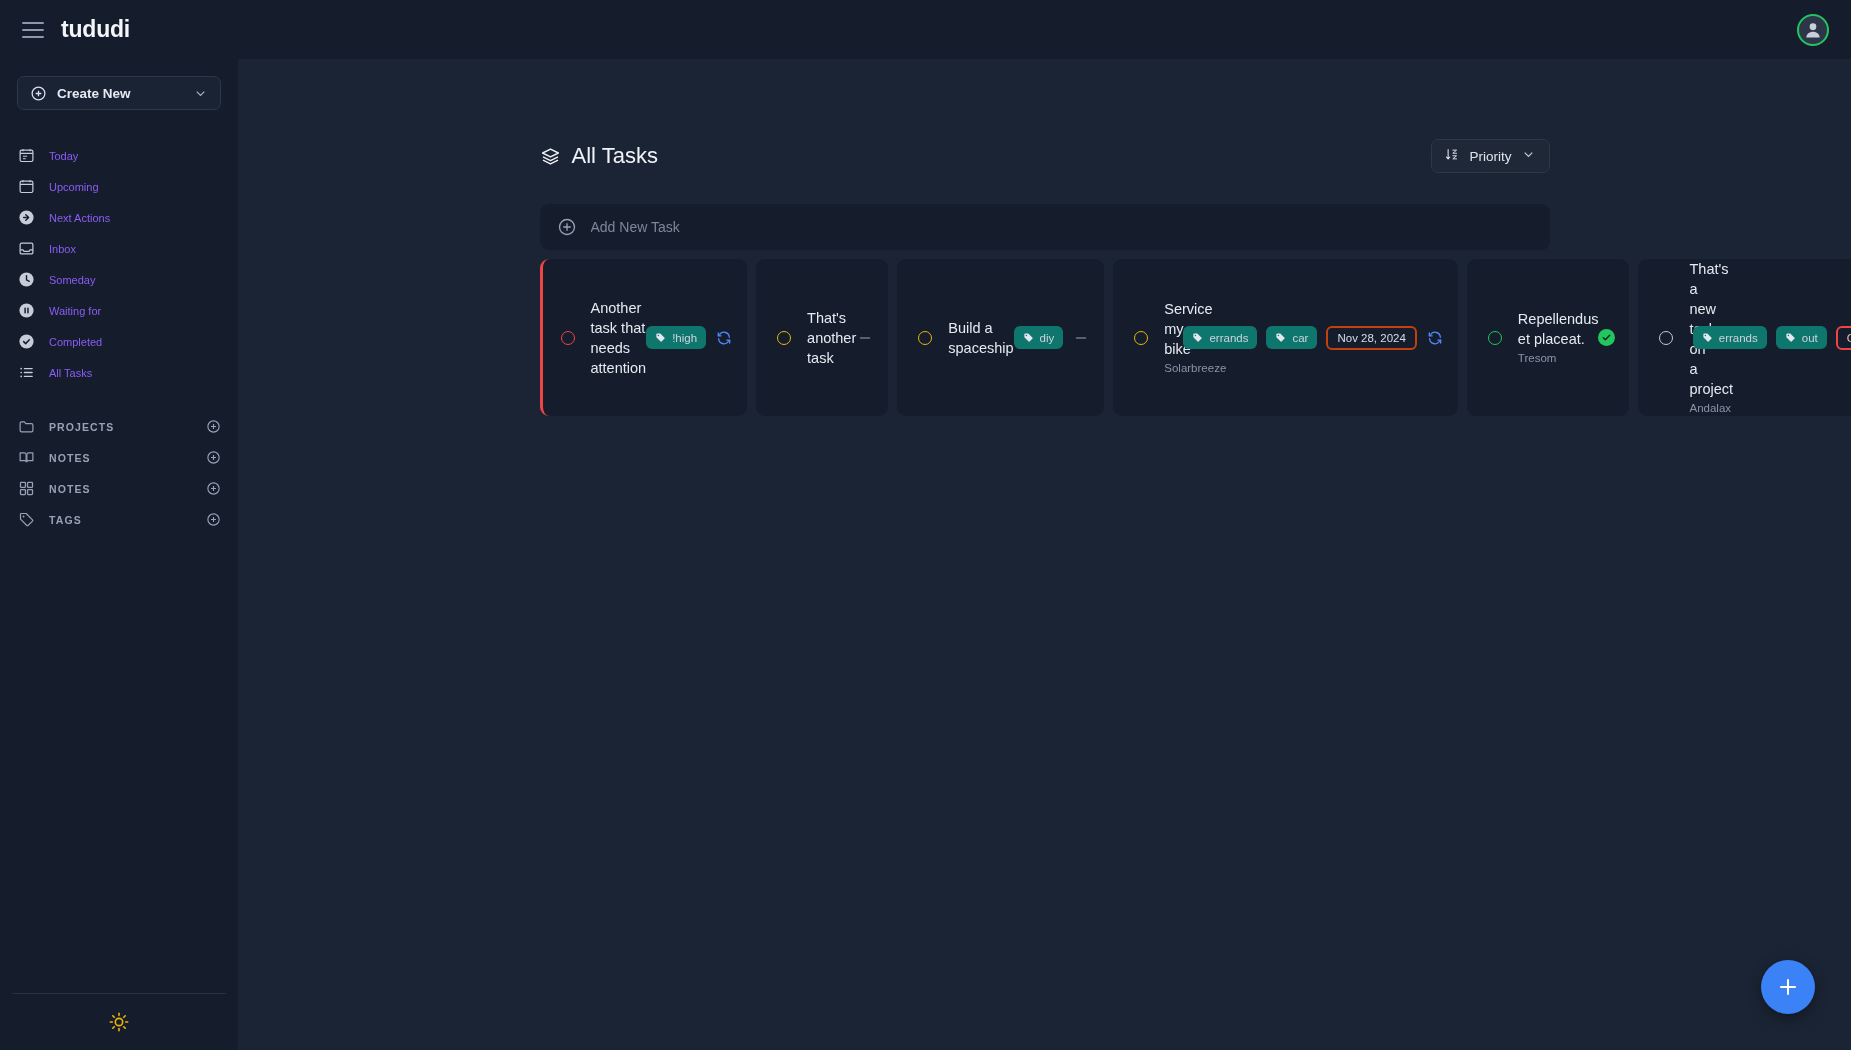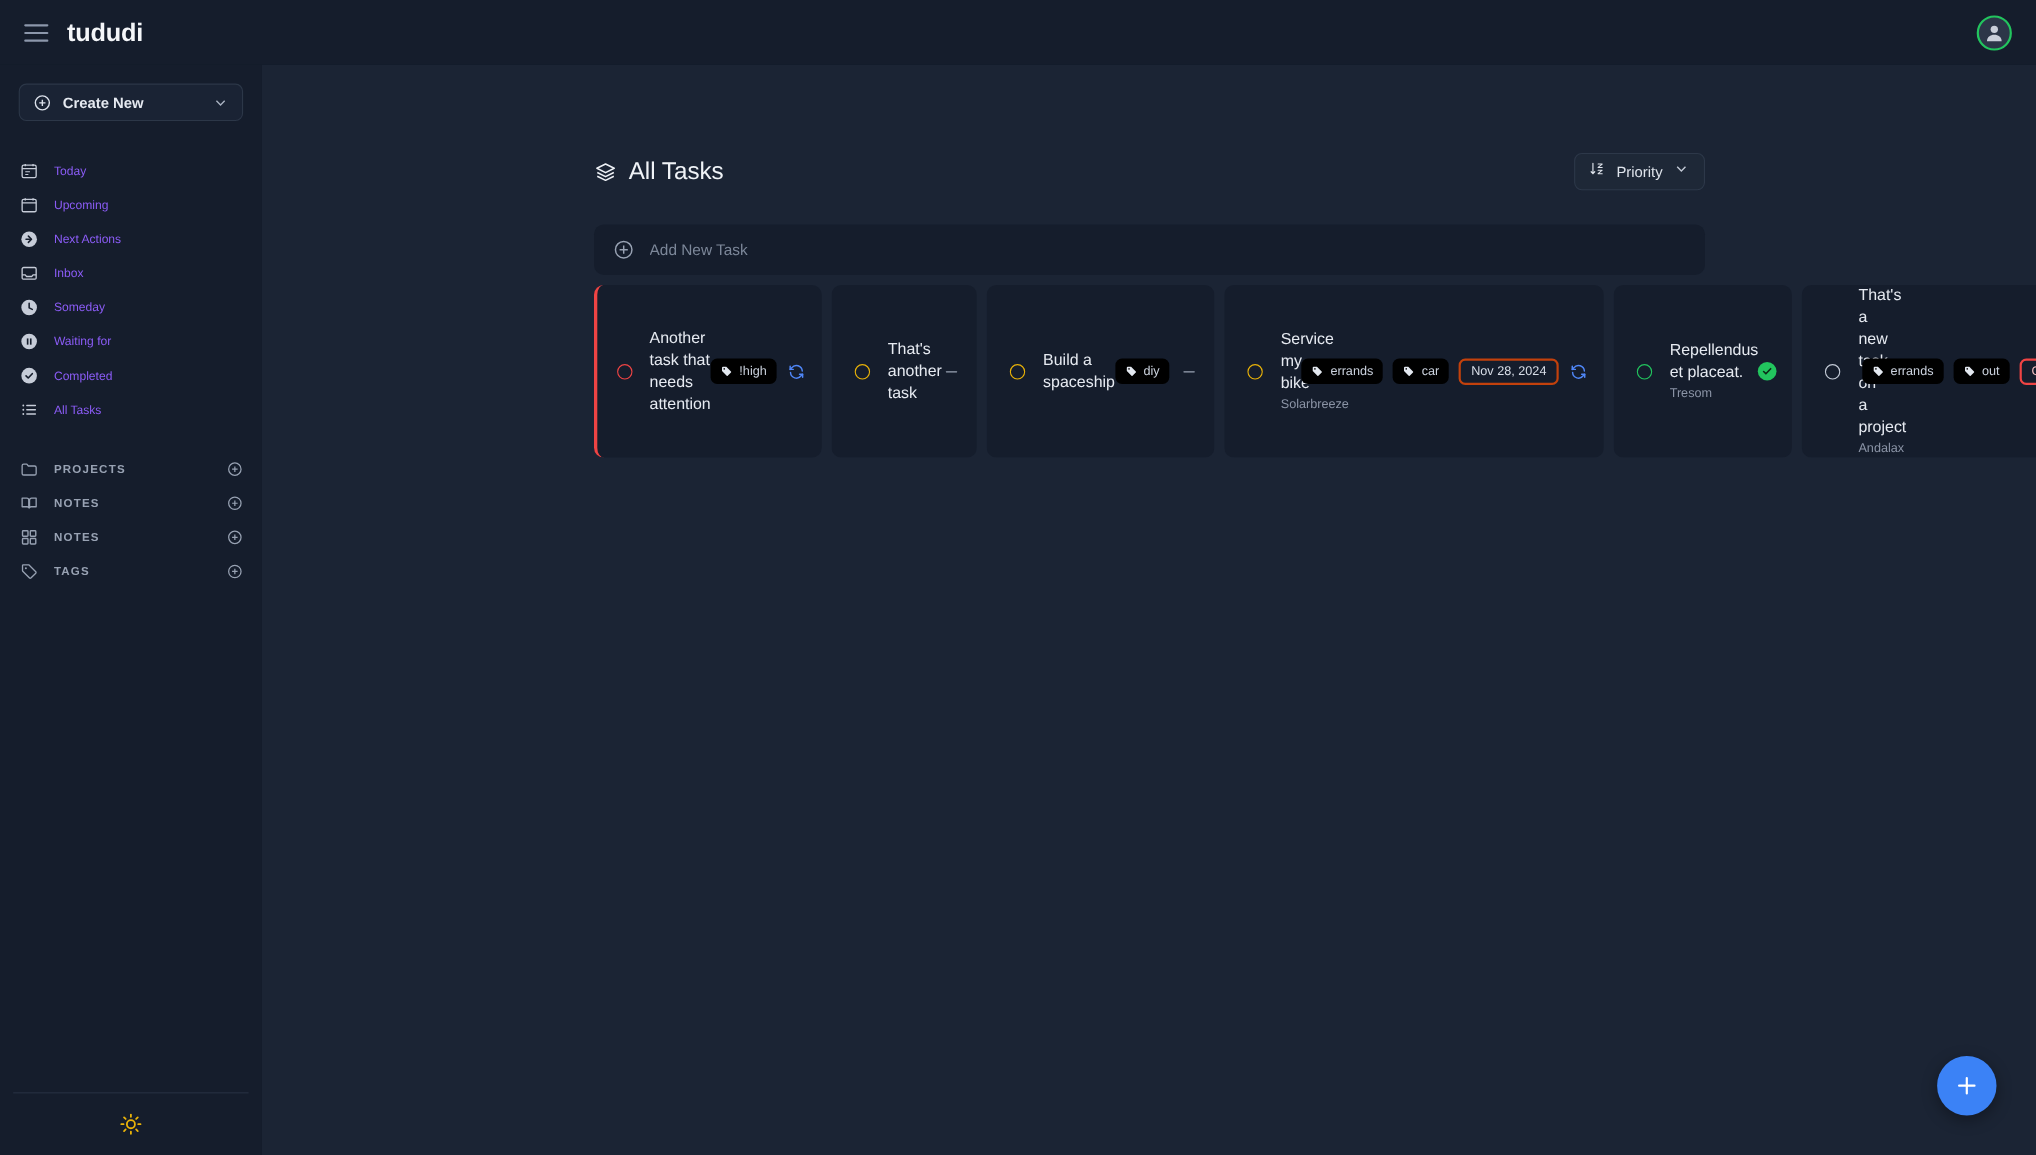--- a/index.html
+++ b/index.html
@@ -176,21 +176,21 @@
     flex-shrink: 0; cursor: pointer;
   }
   .task-main { flex: 1; min-width: 0; display: flex; flex-direction: column; justify-content: center; }
   .task-name { font-size: 14.5px; color: #e6eaf1; line-height: 20px; }
   .task-project { font-size: 11.5px; color: #8b94a6; margin-top: 2px; line-height: 15px; }
   .task-right { display: flex; align-items: center; gap: 9px; flex-shrink: 0; }
 
   .chip {
     display: inline-flex; align-items: center; gap: 6px;
     height: 23px; padding: 0 9px;
-    background: #000000; border-radius: 6px;
+    background: #0f766e; border-radius: 6px;
     font-size: 11.5px; color: #ccd3df;
     cursor: pointer;
   }
   .chip .tag-ico { display: flex; color: #e3e8f0; }
   .date-pill {
     display: inline-flex; align-items: center;
     height: 24px; padding: 0 9px;
     border: 2px solid #c2410c; border-radius: 6px;
     font-size: 11.5px; color: #d8dee8;
     cursor: pointer;

